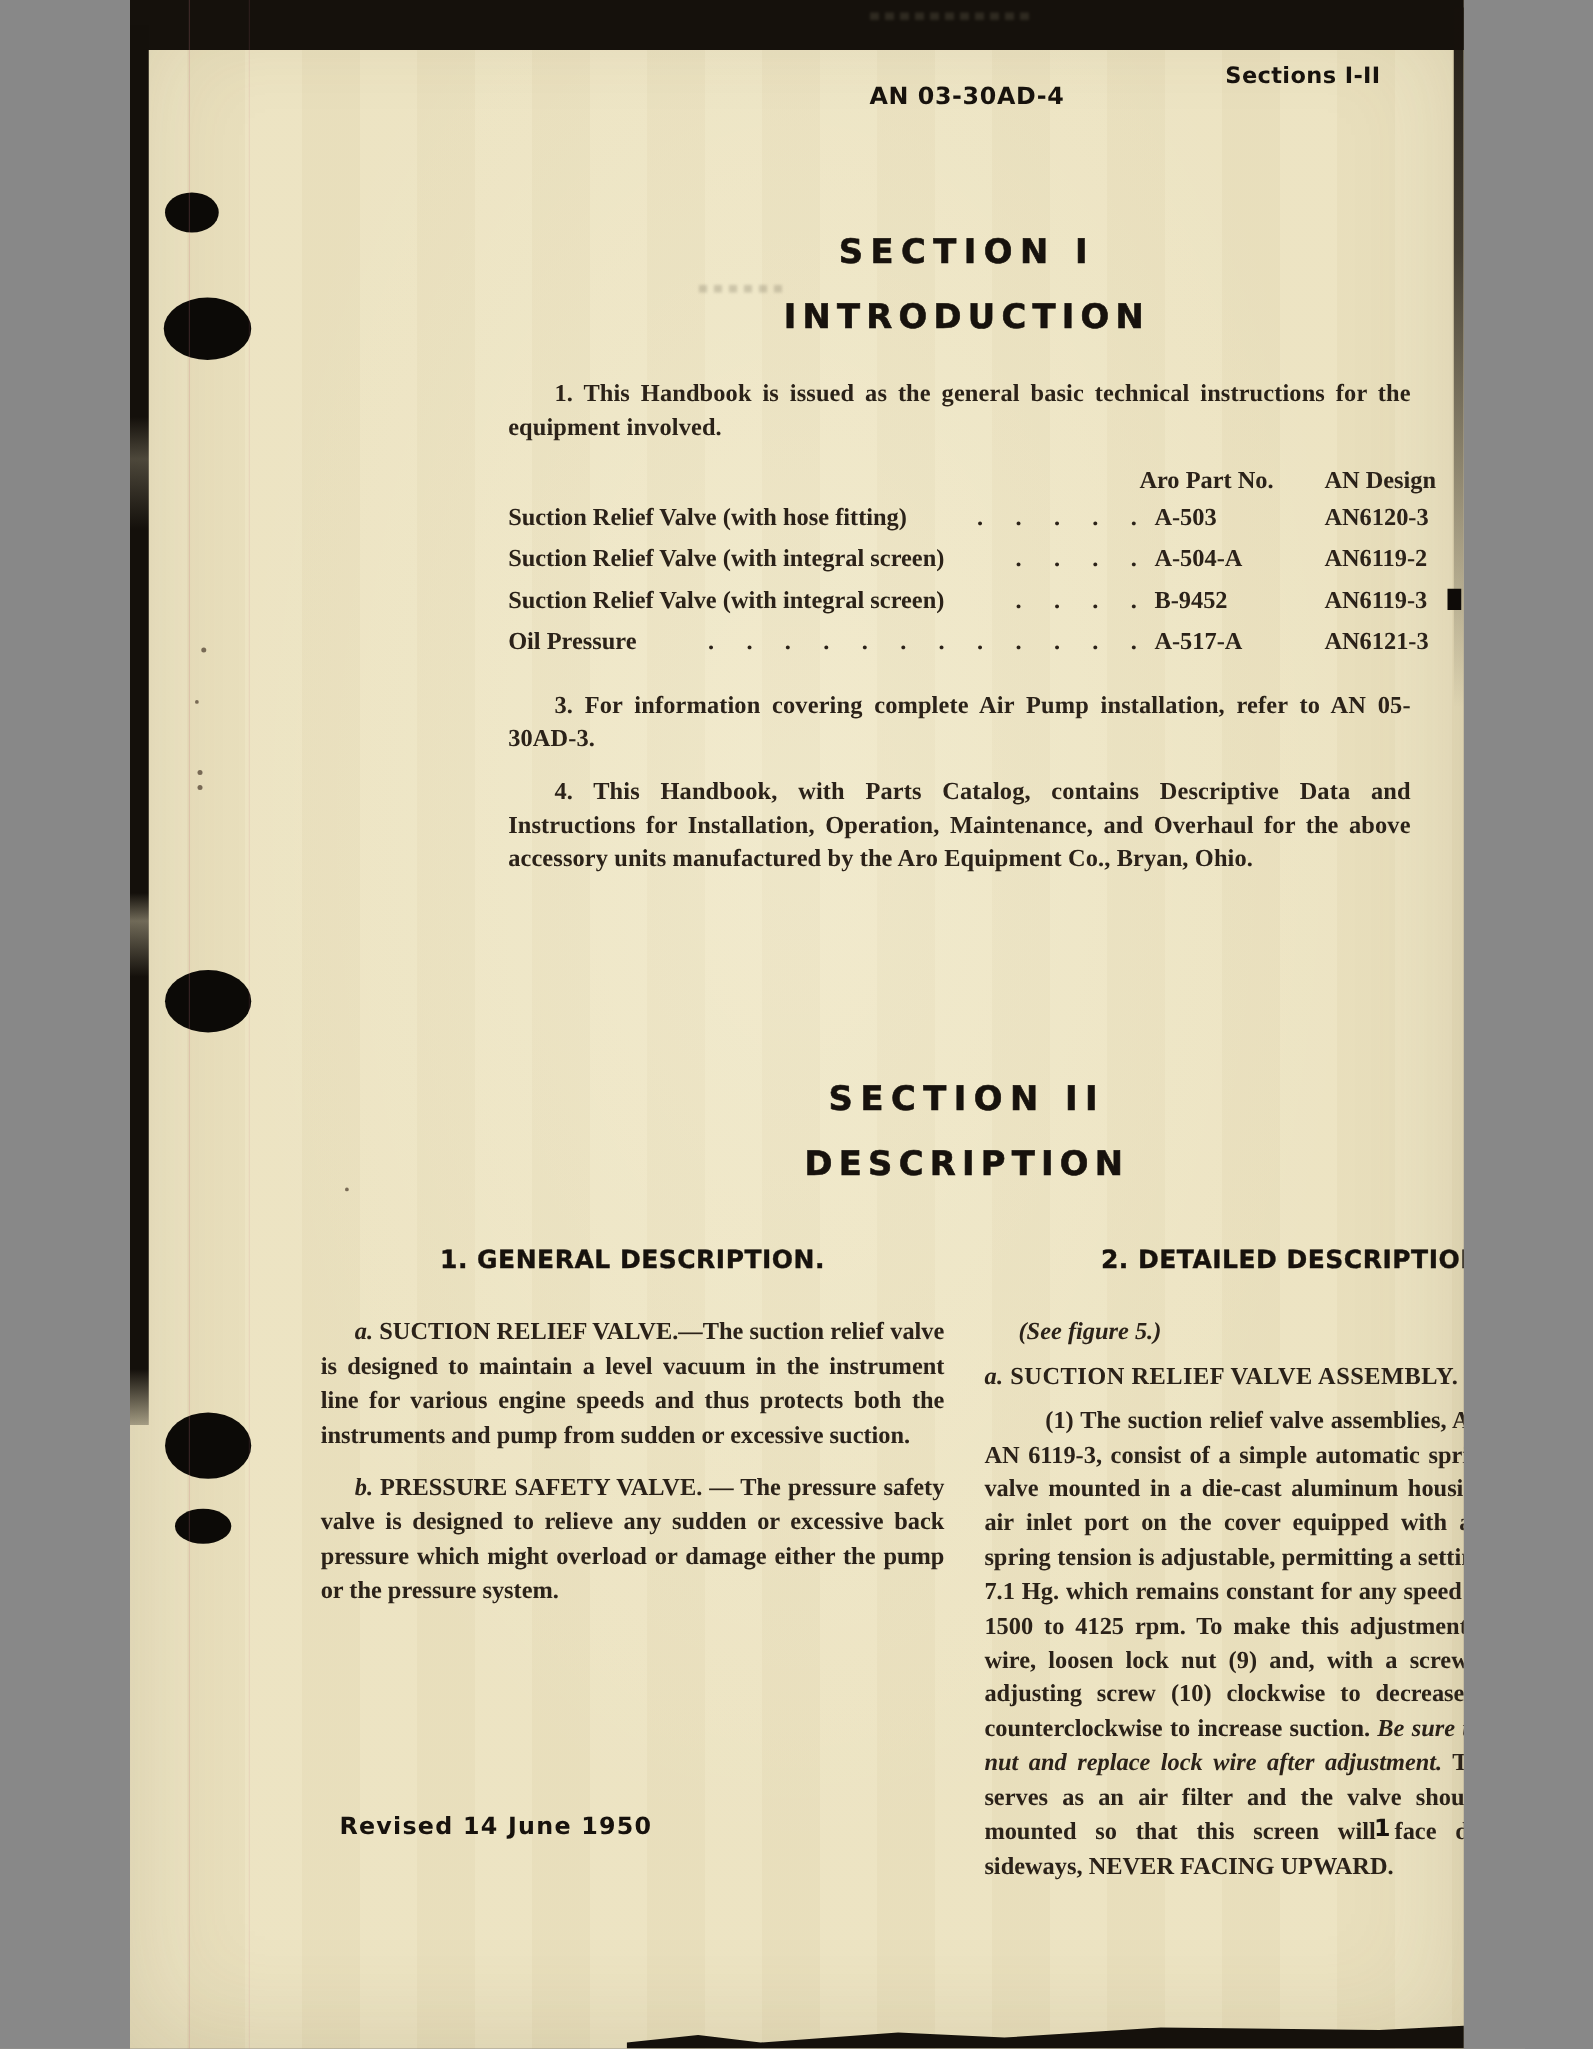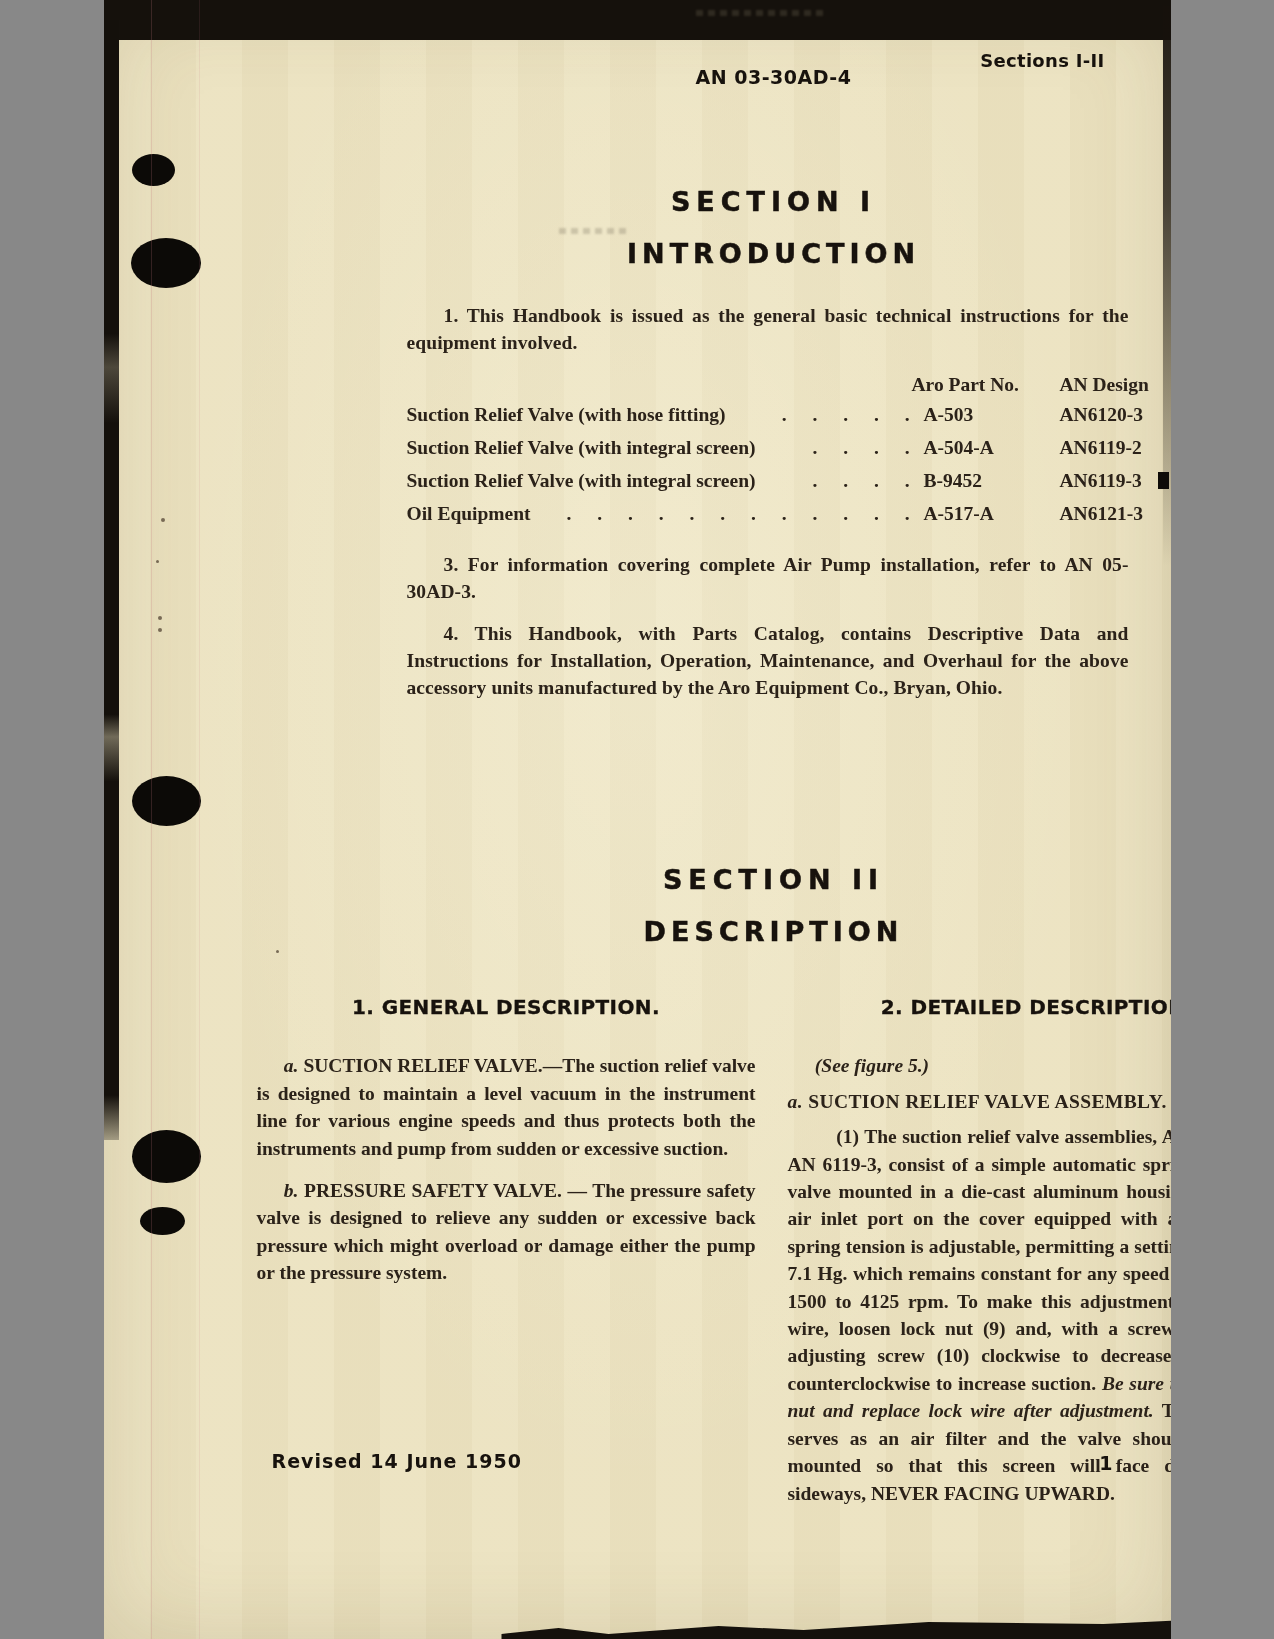--- a/index.html
+++ b/index.html
@@ -136,21 +136,21 @@
         <span class="t-part">A-504-A</span>
         <span class="t-design">AN6119-2</span>
       </div>
       <div class="t-row">
         <span>Suction Relief Valve (with integral screen)</span>
         <span class="t-dots">. . . .</span>
         <span class="t-part">B-9452</span>
         <span class="t-design"><span>AN6119-3</span><span class="change-bar"></span></span>
       </div>
       <div class="t-row">
-        <span>Oil Equipment</span>
+        <span>Oil Pressure</span>
         <span class="t-dots">. . . . . . . . . . . .</span>
         <span class="t-part">A-517-A</span>
         <span class="t-design">AN6121-3</span>
       </div>
     </div>
 
     <p>3. For information covering complete Air Pump installation, refer to AN 05-30AD-3.</p>
     <p>4. This Handbook, with Parts Catalog, contains Descriptive Data and Instructions for Installation, Operation, Maintenance, and Overhaul for the above accessory units manufactured by the Aro Equipment Co., Bryan, Ohio.</p>
   </div>
 

